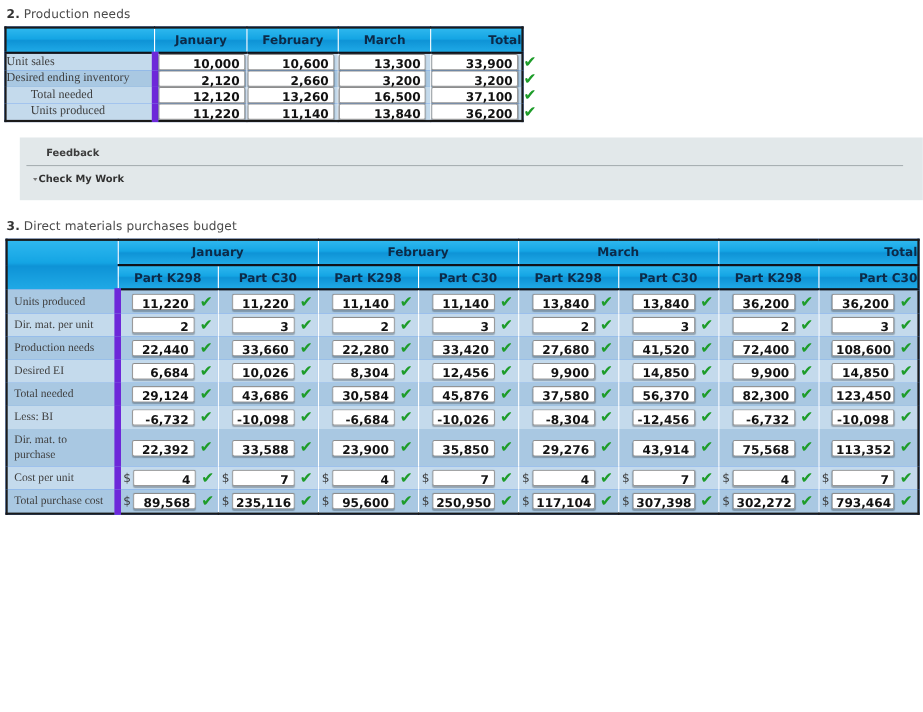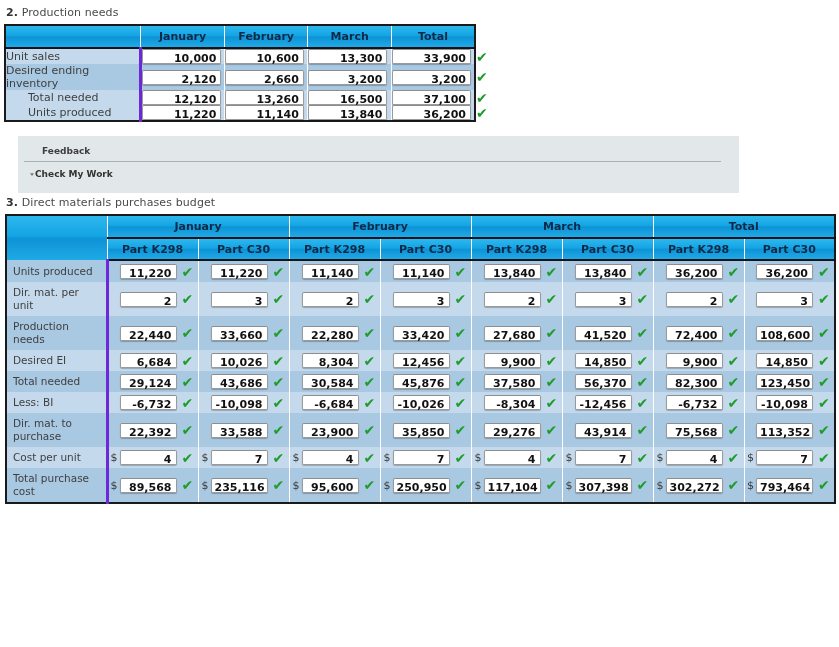--- a/index.html
+++ b/index.html
@@ -43,34 +43,35 @@
     color: #0c2a48;
     font-weight: bold;
     font-size: 11px;
     text-align: center;
     height: 21px;
     border-bottom: 2px solid #10121a;
     border-right: 1px solid #ffffff;
     white-space: nowrap;
   }
   .hdr.blank { border-right: 1px solid #ffffff; }
-  .hdr.last { border-right: none; }
+  .hdr.last { border-right: none; text-align: right; }
   .hdr.sub {
     height: 20px;
     border-bottom: 2px solid #10121a;
   }
   .hdr.nb { border-bottom: none; }
 
   .rowlabel {
     padding: 5px 8px 5px 7px;
     font-size: 11px;
     color: #3f3f3f;
     white-space: normal;
     line-height: 13px;
-    border-right: 3px solid #6d28d9;
+    border-right: 6px solid #6d28d9;
+    font-family: Liberation Serif, serif;
   }
   .rowlabel.indent { padding-left: 22px; margin-top: 31px; }
   .cell {
     padding: 4px 6px 4px 4px;
     text-align: right;
     border-right: 1px solid #ffffff;
     white-space: nowrap;
   }
   .cell.last { border-right: none; }
 
@@ -124,21 +125,21 @@
   #table-materials .c-label { width: 101px; }
   #table-materials .c-part  { width: 91px; }
   #table-materials .inputbox { width: 57px; }
   #table-materials .rowlabel { font-size: 10.5px; padding: 4px 6px 4px 6px; }
   #table-materials .rowlabel.indent { }
   #table-materials .cell { padding: 3px 5px 3px 2px; }
 
   
   .feedback-wrap {
     margin: 14px 0 0 18px;
-    width: 721px;
+    width: 821px;
     background: #e2e8ea;
     padding: 8px 12px 14px 0;
     box-sizing: border-box;
   }
   .feedback-title {
     font-size: 9px;
     font-weight: bold;
     color: #3d3d3d;
     padding: 2px 0 5px 18px;
     border-bottom: 1px solid #a8b0b3;
@@ -222,21 +223,21 @@
     </tbody>
 </table>
 
 <div class="feedback-wrap">
   <div class="feedback-title">Feedback</div>
   <div class="cmw-row">
     <span class="caret">▾</span><span>Check My Work</span>
   </div>
 </div>
 
-<div class="section-heading" style="padding-top:3px;">
+<div class="section-heading" style="padding-top:17px;">
   <span class="num">3.</span>
   <span>Direct materials purchases budget</span>
 </div>
 
 <table class="budget-table" id="table-materials">
   <colgroup>
     <col class="c-label">
     <col class="c-part">
       <col class="c-part">
       <col class="c-part">

